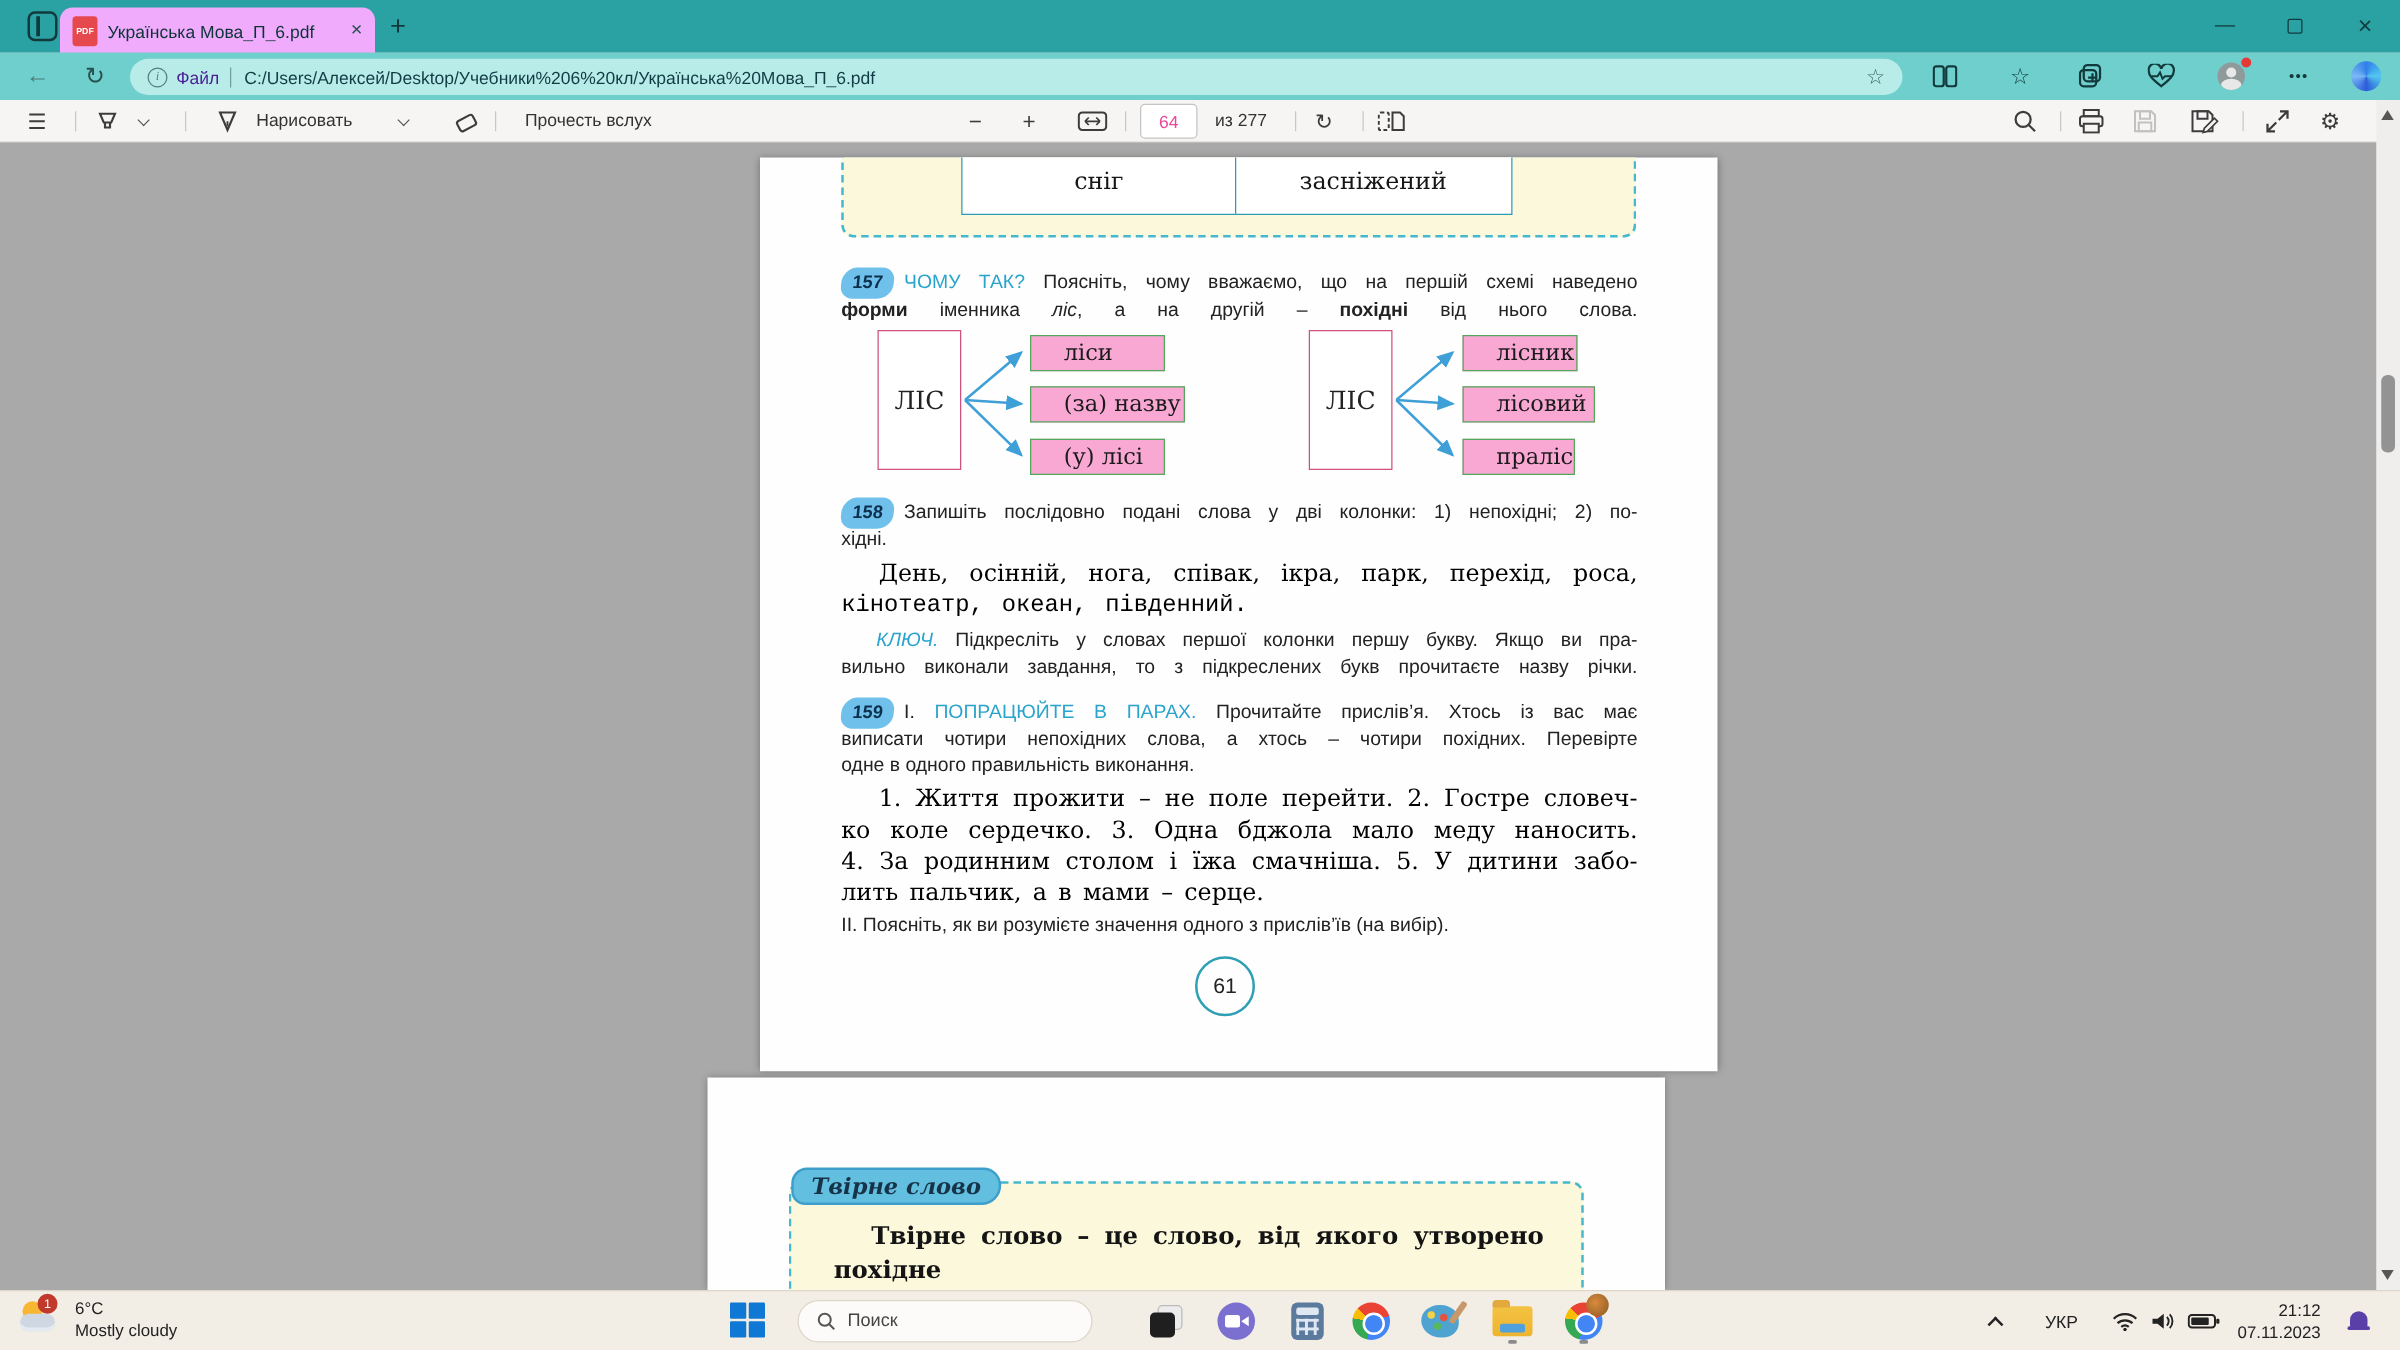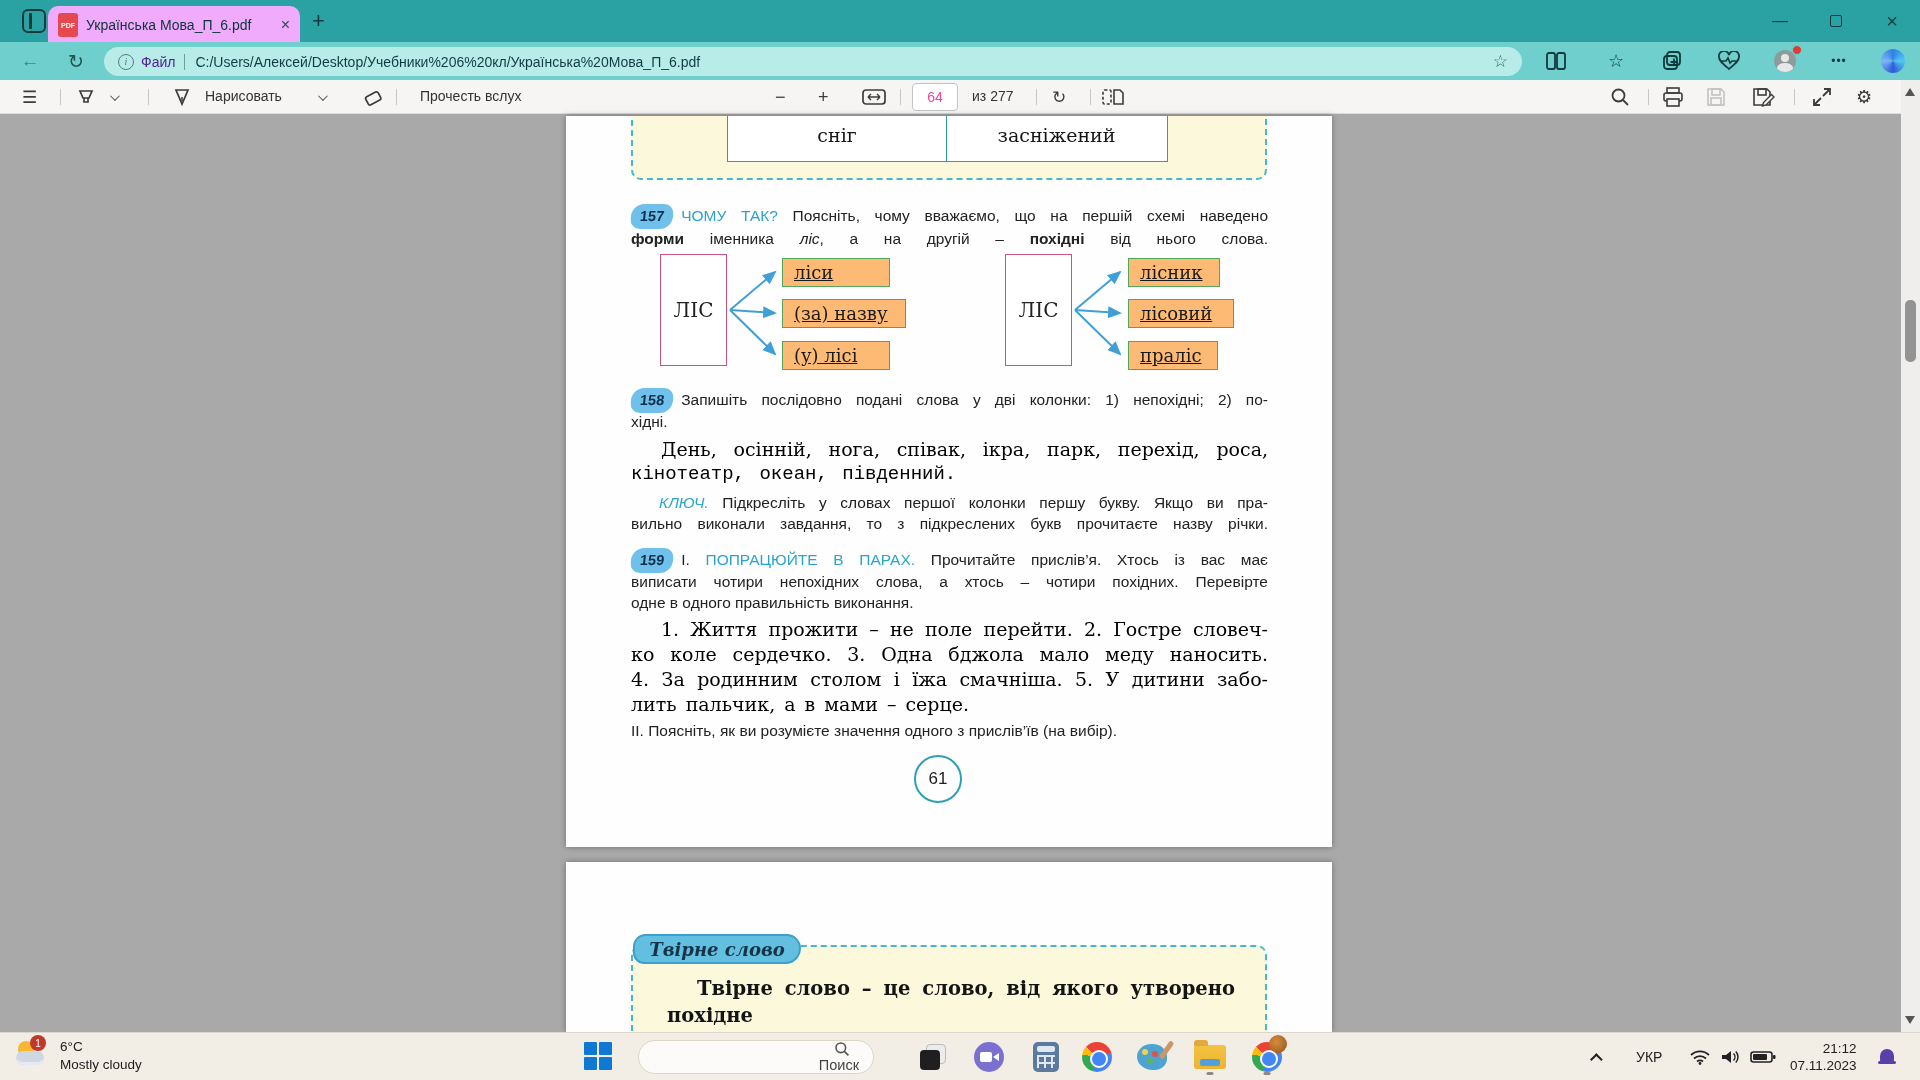--- a/index.html
+++ b/index.html
@@ -40,36 +40,36 @@
   .pdfbar { position:absolute; left:0; top:80px; width:1920px; height:34px; background:#f7f5f4; border-bottom:1px solid #dddbd9; }
   .pico { position:absolute; top:4px; height:26px; display:flex; align-items:center; justify-content:center; color:#3c3c3c; }
   .psep { position:absolute; top:9px; width:1px; height:16px; background:#c9c7c5; }
   .plabel { position:absolute; top:8px; font-size:14px; color:#333; white-space:nowrap; }
   .chev { display:inline-block; width:7px; height:7px; border-right:1.6px solid #555; border-bottom:1.6px solid #555; transform:rotate(45deg) translateY(-2px); }
   .pageinput { position:absolute; left:912px; top:3px; width:46px; height:28px; background:#fff; border:1px solid #c6c4c2; border-radius:4px; text-align:center; font-size:14px; color:#ec4899; display:flex; align-items:center; justify-content:center; }
 
   
   .content { position:absolute; left:0; top:114px; width:1920px; height:918px; background:#a9a9a9; }
   .page { position:absolute; left:566px; width:766px; background:#fefefe; box-shadow:0 0 6px rgba(0,0,0,.35); overflow:hidden; }
-  .page1 { top:2px; height:731px; }
+  .page1 { top:12px; height:731px;margin-left:42px; }
   .page2 { top:748px; height:170px; }
 
   .ybox { position:absolute; left:65px; width:636px; background:#fcf8dc; border:2px dashed #45b8ce; border-radius:10px; }
   .wtable { position:absolute; display:flex; background:#fff; border:1.6px solid #2e9ab2; }
   .wcell { height:52px; display:flex; align-items:center; justify-content:center; font-family:"DejaVu Serif",serif; font-size:19px; color:#161616; }
   .wcell + .wcell { border-left:1.6px solid #2e9ab2; }
 
   .badge { display:inline-block; background:#6fc0ea; color:#0d2f4e; font-weight:bold; font-size:14.5px; border-radius:12px 10px 12px 10px; padding:2px 9px; margin-right:8px; transform:skewX(-6deg); }
   .sline { position:absolute; left:65px; width:637px; font-size:15.5px; color:#222; line-height:21px; }
   .just { text-align:justify; text-align-last:justify; }
   .serifline { position:absolute; left:65px; width:637px; font-family:"DejaVu Serif",serif; font-size:19px; color:#000000; word-spacing:3px; line-height:25px; }
   .ind { text-indent:30px; }
 
   .rootbox { position:absolute; width:67px; height:112px; border:1.6px solid #d0507e; display:flex; align-items:center; justify-content:center; font-family:"DejaVu Serif",serif; font-size:20px; color:#222; background:#fff; }
-  .childbox { position:absolute; height:29px; border:1.6px solid #52a85a; display:flex; align-items:center; font-family:"DejaVu Serif",serif; font-size:18px; color:#1a1a1a; padding-left:11px; background:#fdba74;text-decoration:underline; }
+  .childbox { position:absolute; height:29px; border:1.6px solid #52a85a; display:flex; align-items:center; font-family:"DejaVu Serif",serif; font-size:18px; color:#1a1a1a; padding-left:26px; background:#f9a8d4; }
   .arrsvg { position:absolute; }
 
   .pgcircle { position:absolute; width:48px; height:48px; border:2px solid #2fa0b4; border-radius:50%; display:flex; align-items:center; justify-content:center; font-size:17px; color:#222; }
 
   .cloud { position:absolute; left:67px; top:72px; width:168px; height:30px; background:#62bfe0; border:2px solid #3e9fcc; border-radius:16px 18px 20px 14px; display:flex; align-items:center; justify-content:center; font-family:"DejaVu Serif",serif; font-style:italic; font-weight:bold; font-size:18px; color:#173347; z-index:2; }
   .defline { font-family:"DejaVu Serif",serif; font-size:19.5px; color:#141414; line-height:27px; word-spacing:2px; }
 
   .rt-b{font-weight:700;} .rt-i{font-style:italic;}
   .rt-cy{color:#2aa4cc;} .rt-cyi{color:#2aa4cc;font-style:italic;}
 
@@ -83,21 +83,21 @@
   
   .taskbar { position:absolute; left:0; top:1032px; width:1920px; height:48px; background:#f2ede5; border-top:1px solid #ddd6ca; }
   .weather { position:absolute; left:14px; top:4px; display:flex; align-items:center; }
   .wicon { position:relative; width:38px; height:38px; }
   .sun { position:absolute; left:4px; top:4px; width:16px; height:16px; background:#f7b733; border-radius:50%; }
   .cld { position:absolute; left:2px; top:14px; width:28px; height:14px; background:#cfd8e2; border-radius:8px; box-shadow:0 -4px 0 -1px #e3eaf1 inset; }
   .wbadge { position:absolute; left:16px; top:-2px; width:16px; height:16px; background:#c0392b; color:#fff; border-radius:50%; font-size:10px; display:flex; align-items:center; justify-content:center; }
   .wtxt { margin-left:8px; font-size:13.5px; color:#222; line-height:18px; }
   .startbtn { position:absolute; left:584px; top:9px; width:30px; height:30px; display:grid; grid-template-columns:13px 13px; grid-template-rows:13px 13px; gap:2px; }
   .startbtn div { background:#0e78d4; border-radius:1px; }
-  .searchpill { position:absolute; left:638px; top:7px; width:236px; height:34px; background:#fdfbf9; border:1px solid #dcd5c9; border-radius:17px; display:flex; align-items:flex-end; padding:0 14px; font-size:14.5px; color:#444;flex-direction:column; }
+  .searchpill { position:absolute; left:638px; top:7px; width:236px; height:34px; background:#fdfbf9; border:1px solid #dcd5c9; border-radius:17px; display:flex; align-items:center; padding:0 14px; font-size:14.5px; color:#444; }
   .tico { position:absolute; top:8px; width:32px; height:32px; display:flex; align-items:center; justify-content:center; }
   .rundash { position:absolute; bottom:-6px; left:50%; transform:translateX(-50%); width:7px; height:3px; background:#8a8a8a; border-radius:2px; }
   .chrome { width:30px; height:30px; border-radius:50%; background:conic-gradient(from -45deg,#ea4335 0 33%,#4285f4 33% 66%,#34a853 66% 90%,#fbbc05 90% 100%); position:relative; }
   .chrome::after{ content:""; position:absolute; left:8px; top:8px; width:14px; height:14px; background:#4285f4; border:2.5px solid #fff; border-radius:50%; }
   .tvback { position:absolute; left:8px; top:2px; width:20px; height:20px; background:#ececec; border:1px solid #bbb; border-radius:4px; }
   .tvfront { position:absolute; left:2px; top:8px; width:20px; height:20px; background:#1f1f1f; border-radius:4px; }
   .chatic { width:30px; height:30px; background:#7b6fd0; border-radius:50%; position:relative; }
   .chatic::before{ content:""; position:absolute; left:6px; top:10px; width:12px; height:10px; background:#fff; border-radius:2px; }
   .chatic::after{ content:""; position:absolute; left:19px; top:11px; border-top:4px solid transparent; border-bottom:4px solid transparent; border-right:6px solid #fff; }
   .calcic { width:26px; height:30px; background:#5b7a9d; border-radius:5px; position:relative; }

